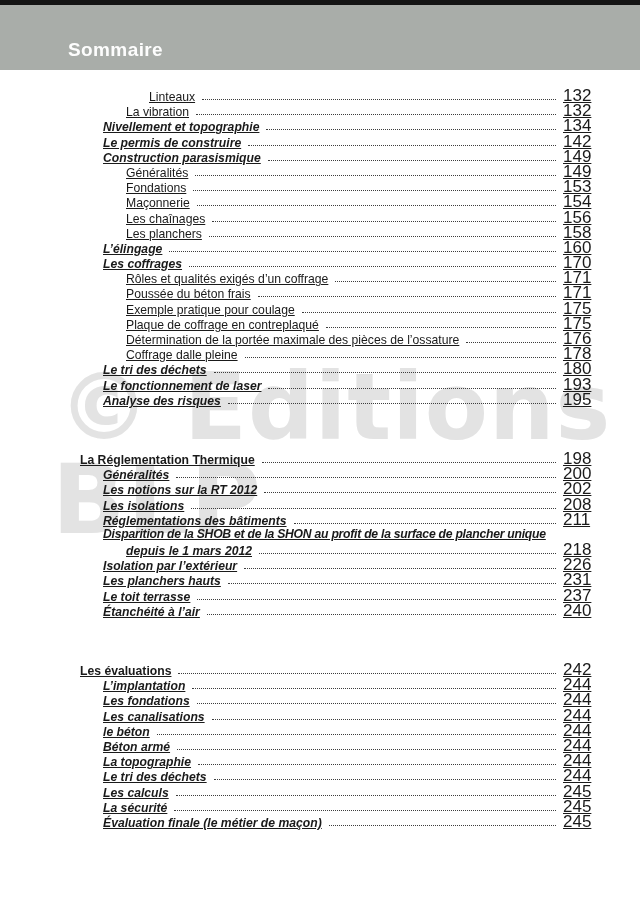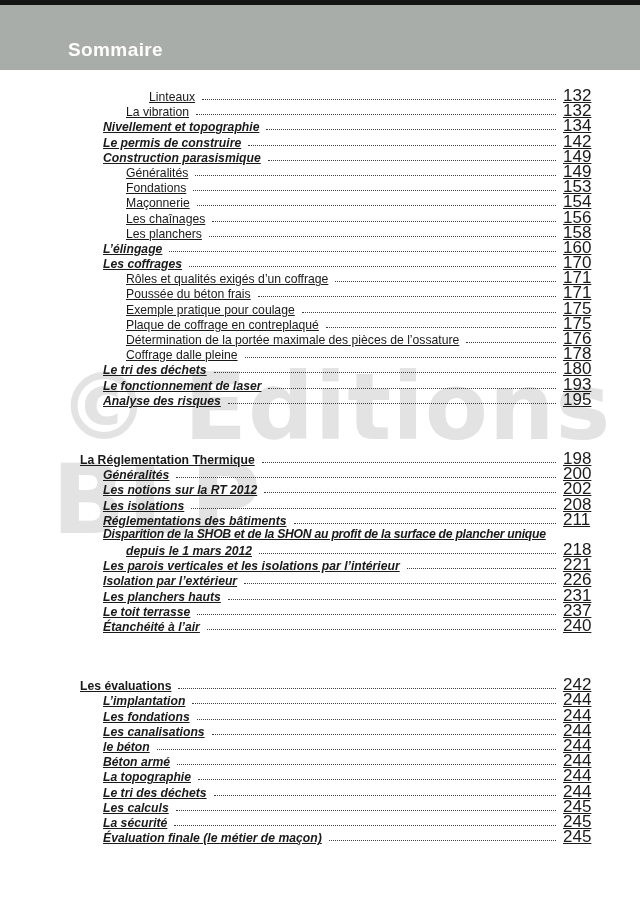--- a/index.html
+++ b/index.html
@@ -246,25 +246,20 @@
           </div>
           <div class="toc-row lvl1 style-bold-italic no-page">
             <span class="label">Disparition de la SHOB et de la SHON au profit de la surface de plancher unique</span>
           </div>
           <div class="toc-row lvl2 style-bold-italic">
             <span class="label">depuis le 1 mars 2012</span>
             <span class="leader"></span>
             <span class="pagenum">218</span>
           </div>
           <div class="toc-row lvl1 style-bold-italic">
-            <span class="label">Les parois verticales et les isolations par l’intérieur</span>
-            <span class="leader"></span>
-            <span class="pagenum">221</span>
-          </div>
-          <div class="toc-row lvl1 style-bold-italic">
             <span class="label">Isolation par l’extérieur</span>
             <span class="leader"></span>
             <span class="pagenum">226</span>
           </div>
           <div class="toc-row lvl1 style-bold-italic">
             <span class="label">Les planchers hauts</span>
             <span class="leader"></span>
             <span class="pagenum">231</span>
           </div>
           <div class="toc-row lvl1 style-bold-italic">

